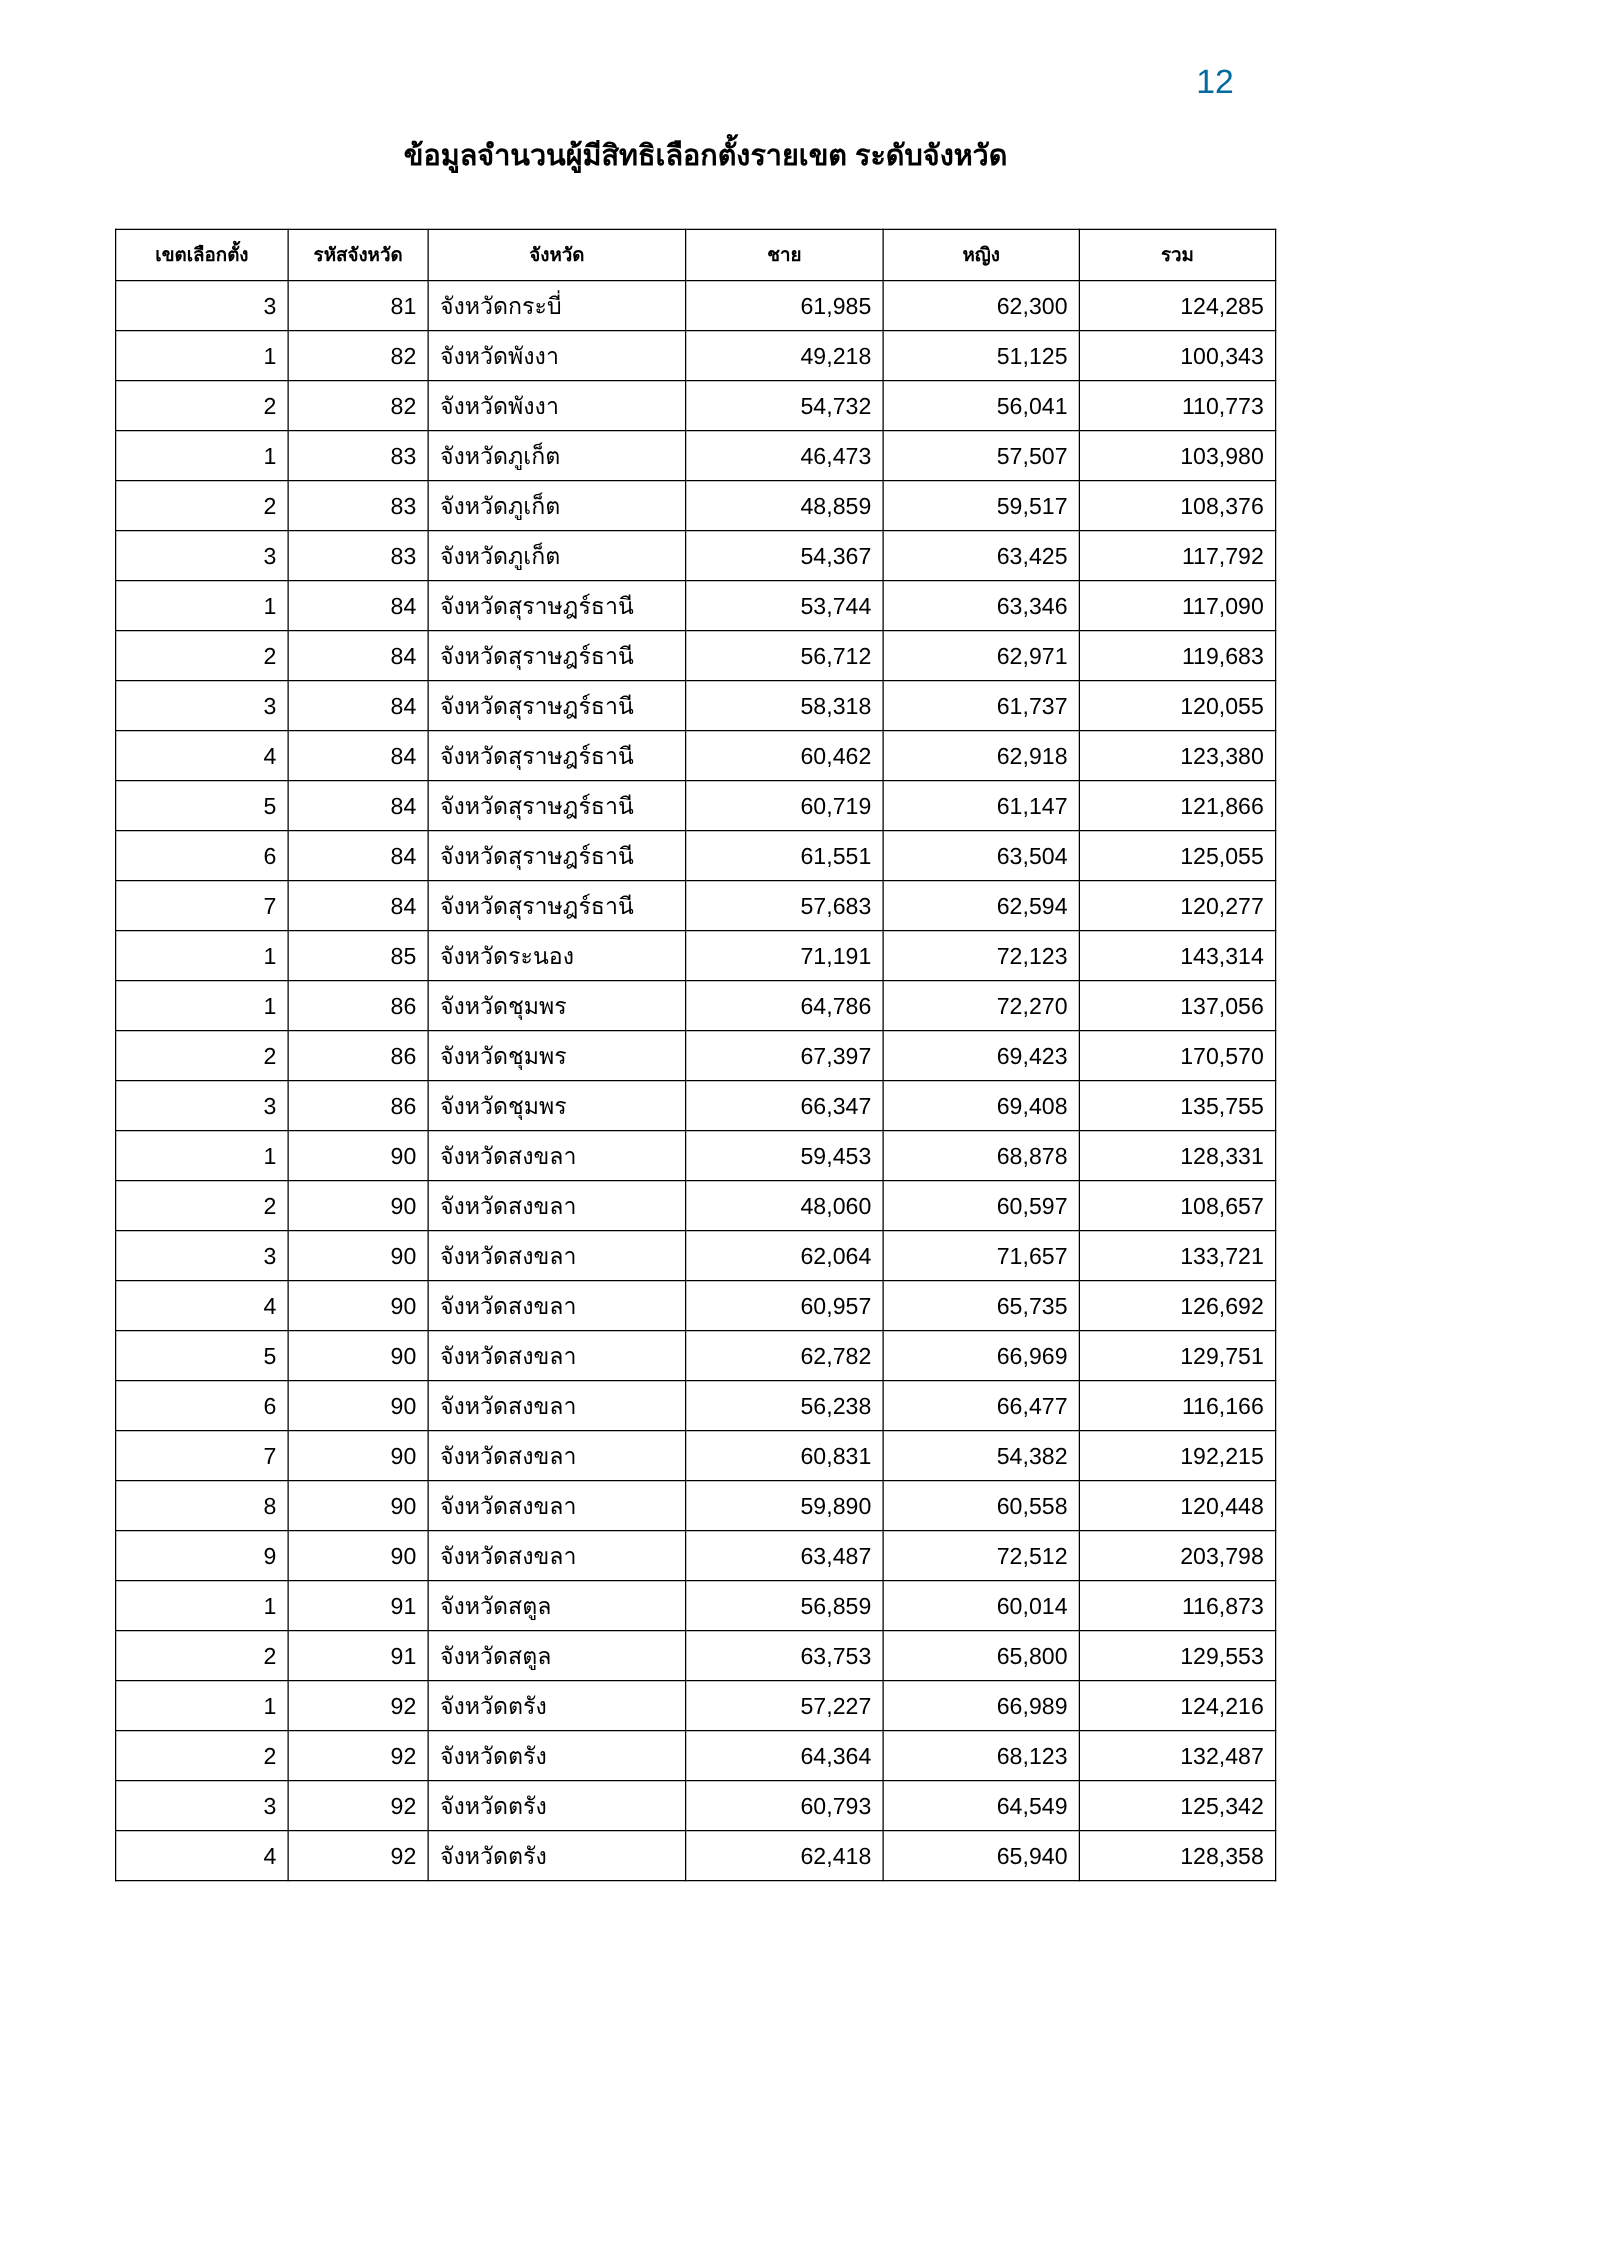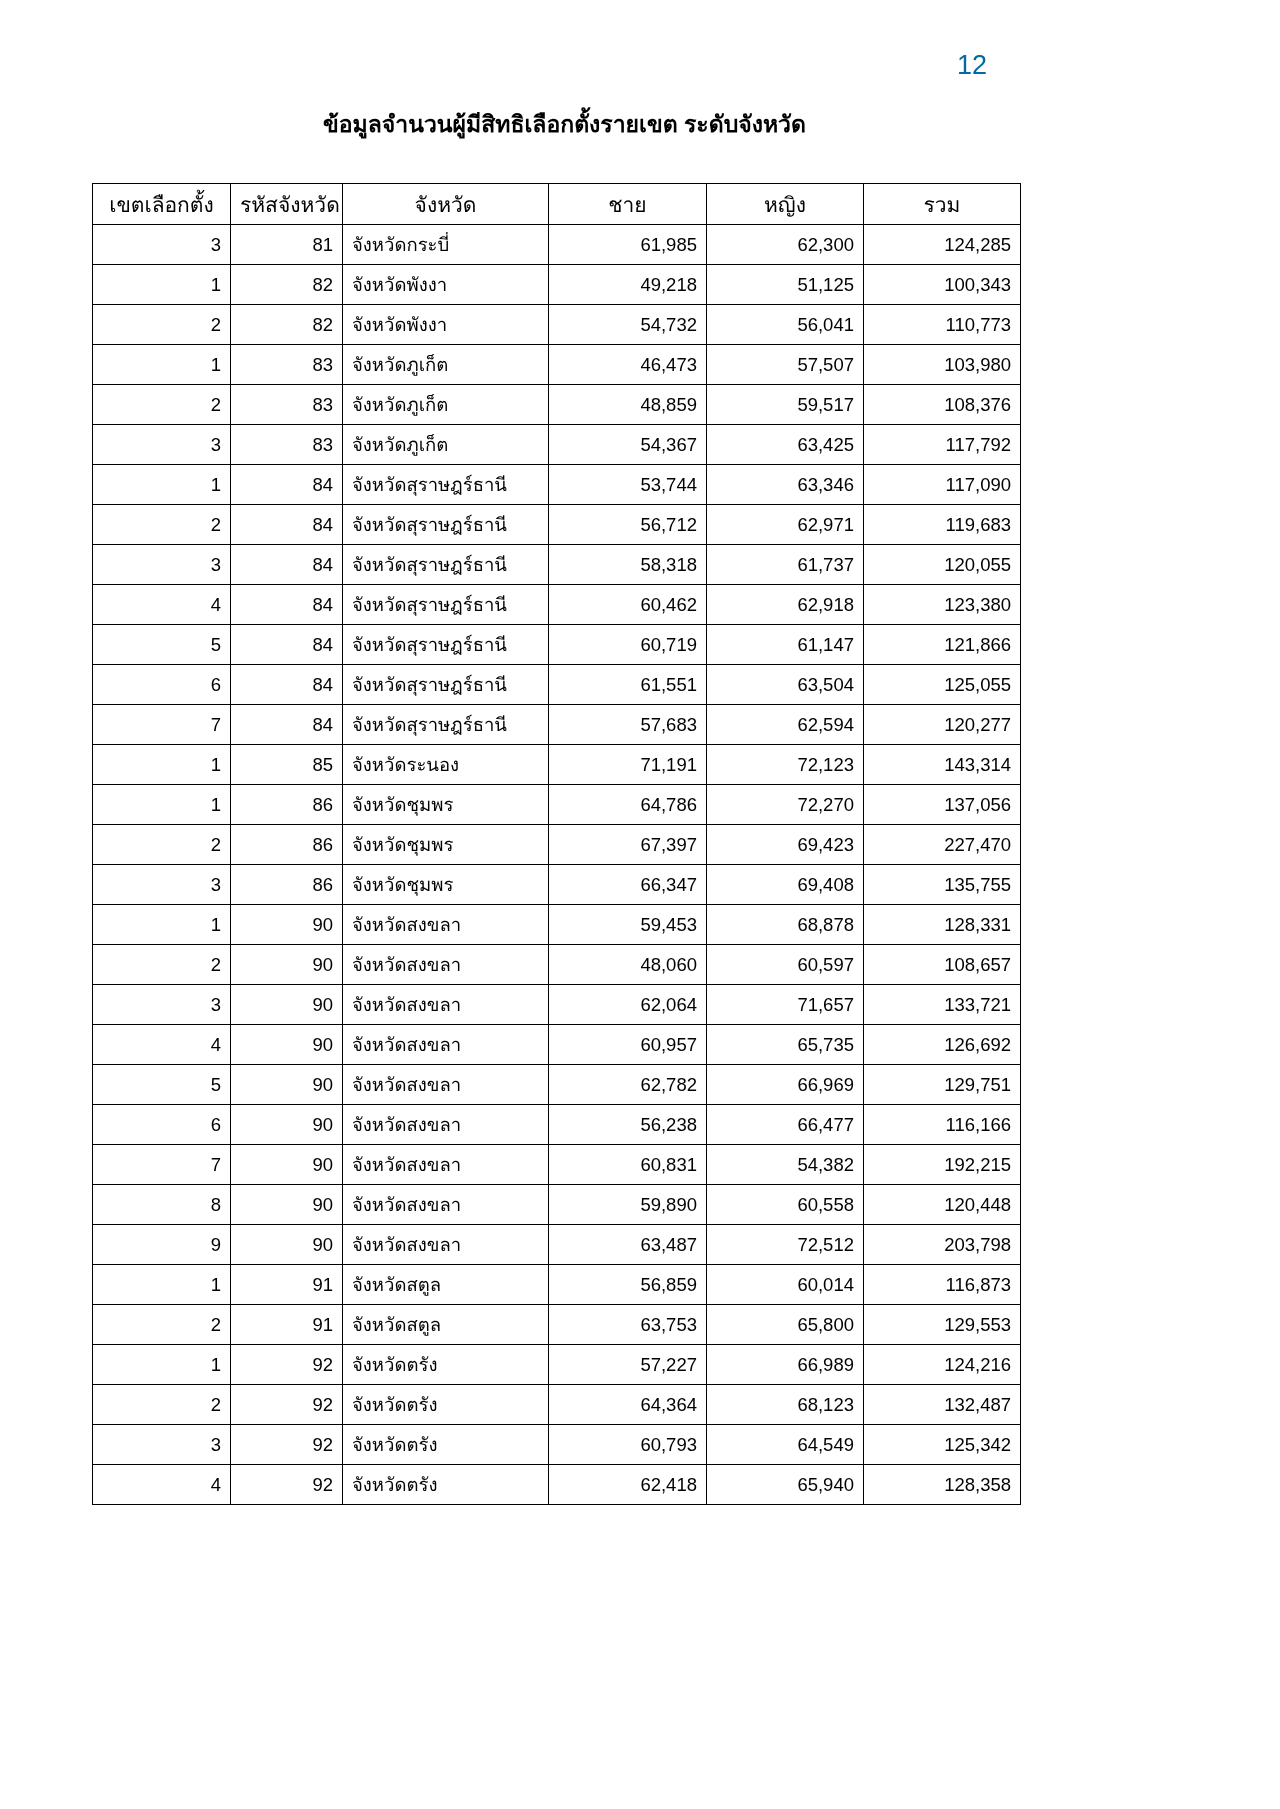--- a/index.html
+++ b/index.html
@@ -67,23 +67,23 @@
     border: 1.6px solid #000;
     height: 40px;
     padding: 0 9px;
     box-sizing: border-box;
     vertical-align: middle;
     font-weight: normal;
     white-space: nowrap;
     overflow: hidden;
   }
   table.vt thead th {
-    font-weight: normal;
+    font-weight: bold;
     height: 41px;
-    font-size: 21px;
+    font-size: 15px;
   }
   td.num { text-align: right; }
   td.prov { text-align: left; padding-left: 6px; }
 </style>
 </head>
 <body>
 
 <div class="page">
 
   <div class="page-number">12</div>
@@ -230,21 +230,21 @@
             <td class="num">64,786</td>
             <td class="num">72,270</td>
             <td class="num">137,056</td>
           </tr>
           <tr>
             <td class="num">2</td>
             <td class="num">86</td>
             <td class="prov">จังหวัดชุมพร</td>
             <td class="num">67,397</td>
             <td class="num">69,423</td>
-            <td class="num">227,470</td>
+            <td class="num">170,570</td>
           </tr>
           <tr>
             <td class="num">3</td>
             <td class="num">86</td>
             <td class="prov">จังหวัดชุมพร</td>
             <td class="num">66,347</td>
             <td class="num">69,408</td>
             <td class="num">135,755</td>
           </tr>
           <tr>

